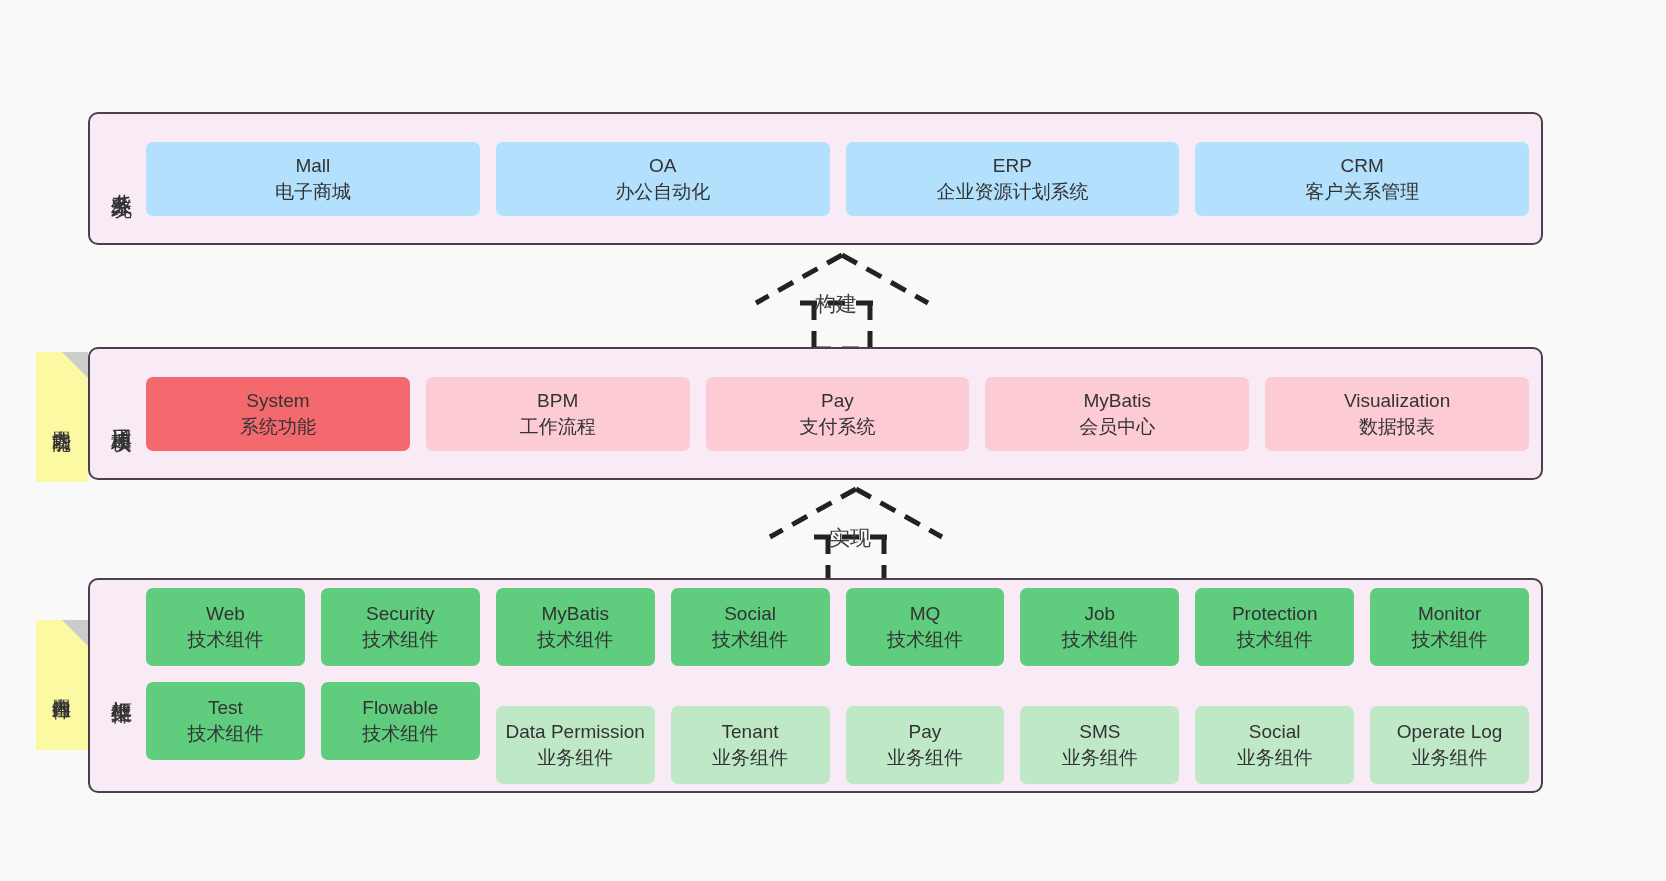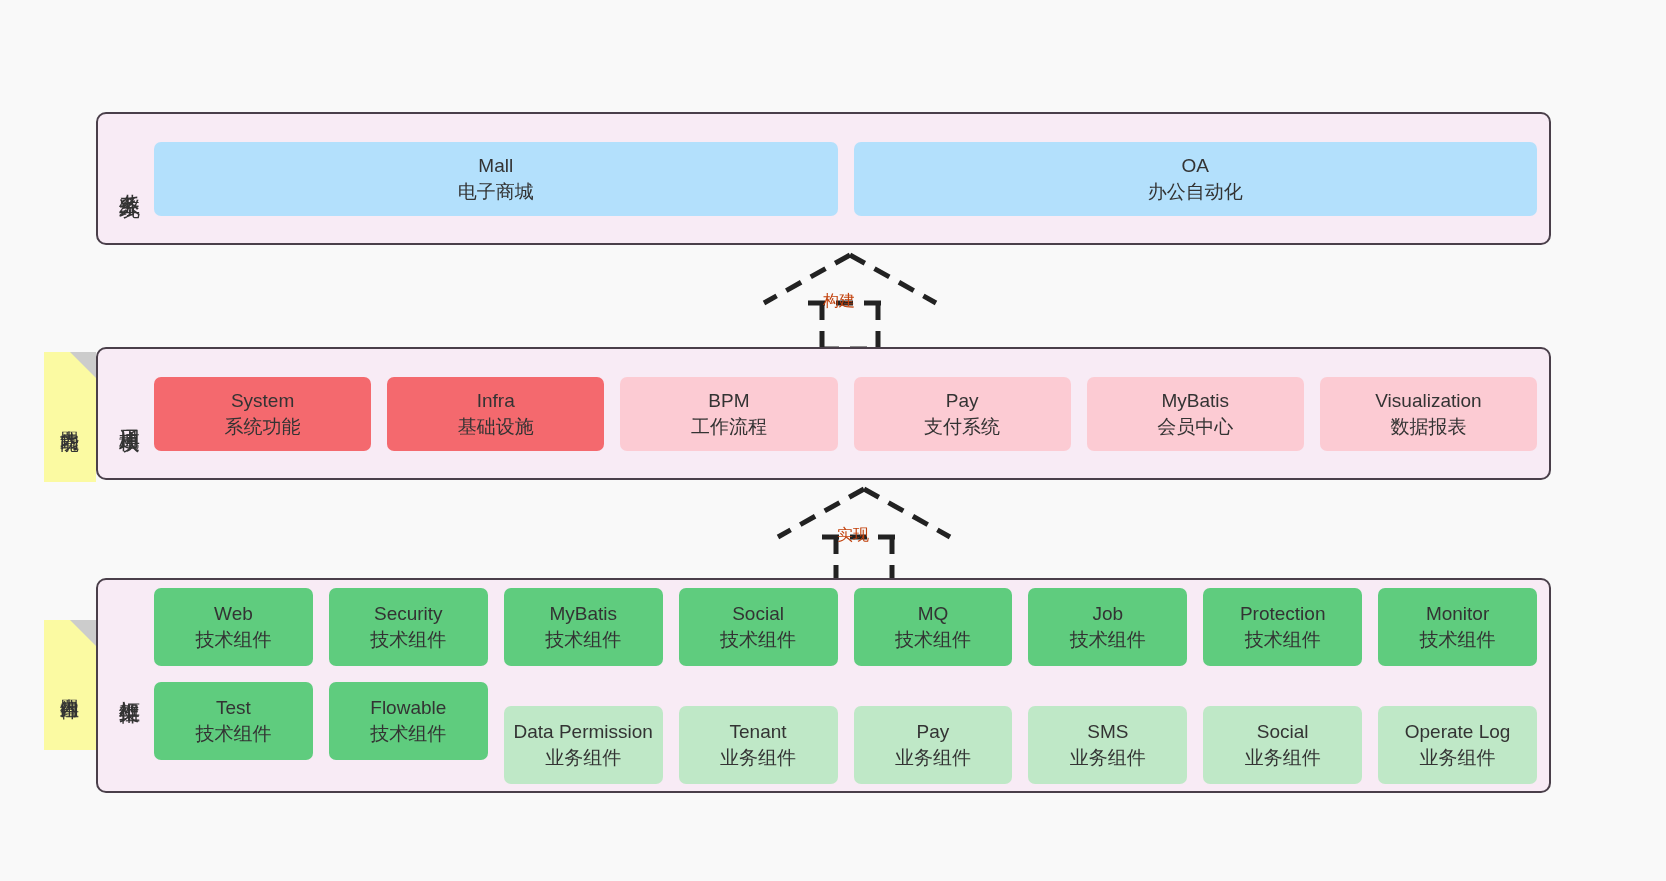--- a/index.html
+++ b/index.html
@@ -12,21 +12,21 @@
     background: #f9f9f9;
     font-family: "Liberation Sans", "DejaVu Sans", sans-serif;
     color: #333333;
     overflow: hidden;
     position: relative;
   }
 
   
   .stage {
     position: absolute;
-    left: 8px; top: 0;
+    left: 0; top: 0;
     width: 1408px;
     height: 881px;
   }
 
   
   .layer {
     position: absolute;
     box-sizing: border-box;
     background: #f8ebf5;
     border: 2.5px solid #4a3f4a;
@@ -126,22 +126,22 @@
     border-color: transparent #cccccc transparent transparent;
   }
   #note-builtin-function  { left: 36px; top: 352px; width: 52px; height: 130px; }
   #note-builtin-component { left: 36px; top: 620px; width: 52px; height: 130px; }
 
   
   .arrow { position: absolute; }
   .arrow svg { display: block; overflow: visible; }
   .arrow-label {
     position: absolute;
-    font-size: 16px;
-    color: #c2410c;
+    font-size: 21px;
+    color: #404040;
     background: transparent;
     white-space: nowrap;
     line-height: 1;
   }
   #arrow-build      { left: 752px; top: 253px; width: 180px; height: 98px; }
   #arrow-build .arrow-label     { left: 63px; top: 40px; }
   #arrow-implement  { left: 766px; top: 487px; width: 180px; height: 98px; }
   #arrow-implement .arrow-label { left: 63px; top: 40px; }
 </style>
 </head>
@@ -154,20 +154,28 @@
     <div class="layer-body">
       <div class="row">
         <div class="card c-blue">
           <span class="en">Mall</span>
           <span class="cn">电子商城</span>
         </div>
         <div class="card c-blue">
           <span class="en">OA</span>
           <span class="cn">办公自动化</span>
         </div>
+        <div class="card c-blue">
+          <span class="en">ERP</span>
+          <span class="cn">企业资源计划系统</span>
+        </div>
+        <div class="card c-blue">
+          <span class="en">CRM</span>
+          <span class="cn">客户关系管理</span>
+        </div>
       </div>
     </div>
   </div>
 
   <div class="arrow" id="arrow-build">
     <svg width="180" height="98" viewBox="0 0 180 98" aria-hidden="true">
       <path d="M90 2 L176 50 M90 2 L4 50" fill="none" stroke="#222222" stroke-width="5" stroke-dasharray="17,11" stroke-linecap="butt"></path>
       <path d="M48 50 L132 50" fill="none" stroke="#222222" stroke-width="5" stroke-dasharray="17,11"></path>
       <path d="M62 50 L62 96 M118 50 L118 96 M62 96 L118 96" fill="none" stroke="#222222" stroke-width="5" stroke-dasharray="17,11"></path>
     </svg>
@@ -175,24 +183,20 @@
   </div>
 
   <div class="layer" id="layer-common">
     <div class="layer-title">通用模块</div>
     <div class="layer-body">
       <div class="row">
         <div class="card c-red">
           <span class="en">System</span>
           <span class="cn">系统功能</span>
         </div>
-        <div class="card c-red">
-          <span class="en">Infra</span>
-          <span class="cn">基础设施</span>
-        </div>
         <div class="card c-pink">
           <span class="en">BPM</span>
           <span class="cn">工作流程</span>
         </div>
         <div class="card c-pink">
           <span class="en">Pay</span>
           <span class="cn">支付系统</span>
         </div>
         <div class="card c-pink">
           <span class="en">MyBatis</span>

